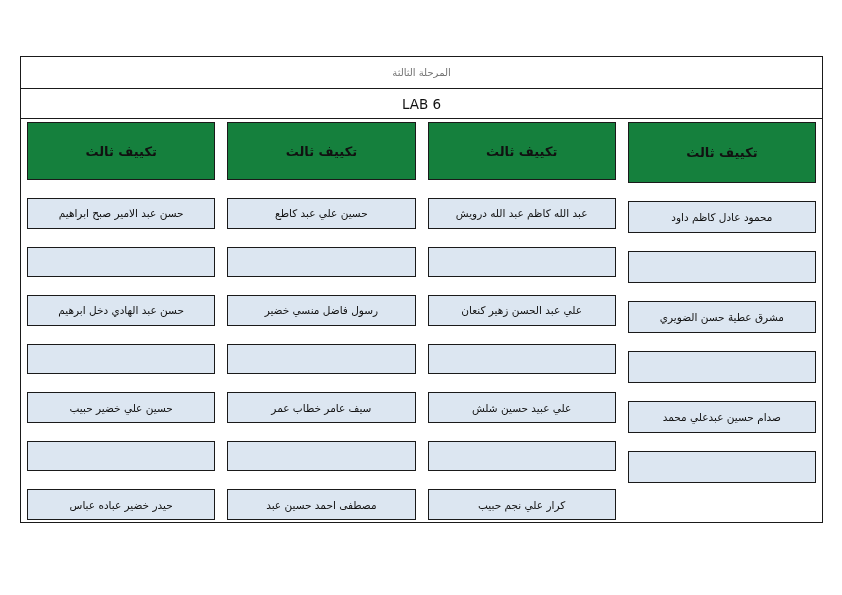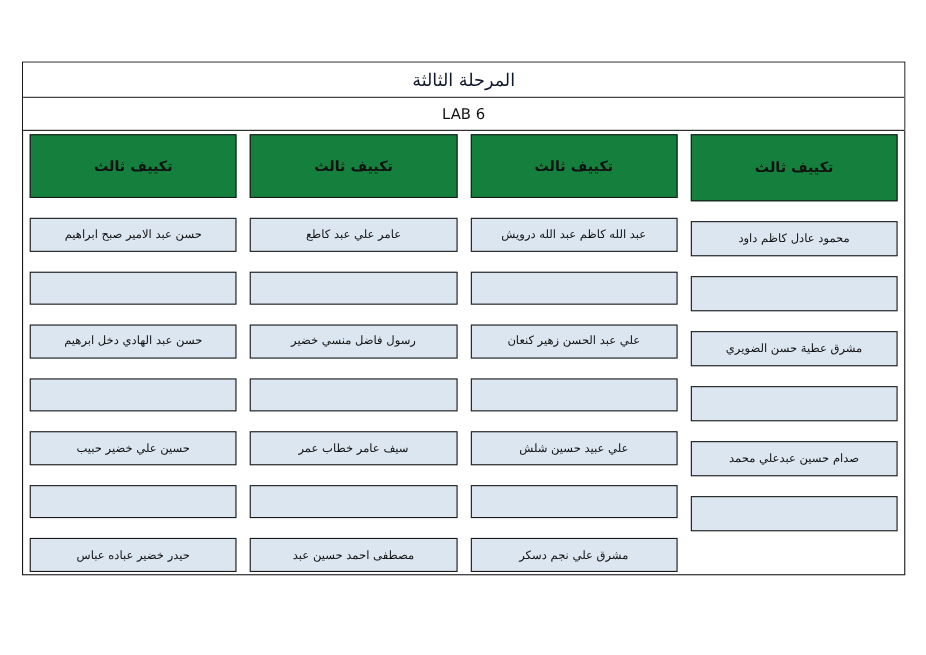--- a/index.html
+++ b/index.html
@@ -38,22 +38,22 @@
   .title-row {
     height: 32px;
     border-bottom: 1.6px solid #1a1a1a;
     display: flex;
     align-items: center;
     justify-content: center;
     box-sizing: border-box;
     background: #ffffff;
   }
   .title-row .txt {
-    font-size: 16px;
-    color: #0f172a;
+    font-size: 10px;
+    color: #737373;
     font-weight: 400;
     letter-spacing: 0;
   }
   .lab-row {
     height: 30px;
     border-bottom: 1.6px solid #1a1a1a;
     display: flex;
     align-items: center;
     justify-content: center;
     box-sizing: border-box;
@@ -192,31 +192,31 @@
         <div class="spacer"></div>
         <div class="cell data">
             <span class="txt">علي عبيد حسين شلش</span>
           </div>
         <div class="spacer"></div>
         <div class="cell data">
             <span class="txt"></span>
           </div>
         <div class="spacer"></div>
         <div class="cell data">
-            <span class="txt">مشرق علي نجم دسكر</span>
-          </div>
-      </div>
-
-      <div class="col">
-        <div class="cell head">
-          <span class="txt">تكييف ثالث</span>
-        </div>
-        <div class="spacer"></div>
-        <div class="cell data">
-            <span class="txt">عامر علي عبد كاطع</span>
+            <span class="txt">كرار علي نجم حبيب</span>
+          </div>
+      </div>
+
+      <div class="col">
+        <div class="cell head">
+          <span class="txt">تكييف ثالث</span>
+        </div>
+        <div class="spacer"></div>
+        <div class="cell data">
+            <span class="txt">حسين علي عبد كاطع</span>
           </div>
         <div class="spacer"></div>
         <div class="cell data">
             <span class="txt"></span>
           </div>
         <div class="spacer"></div>
         <div class="cell data">
             <span class="txt">رسول فاضل منسي خضير</span>
           </div>
         <div class="spacer"></div>

